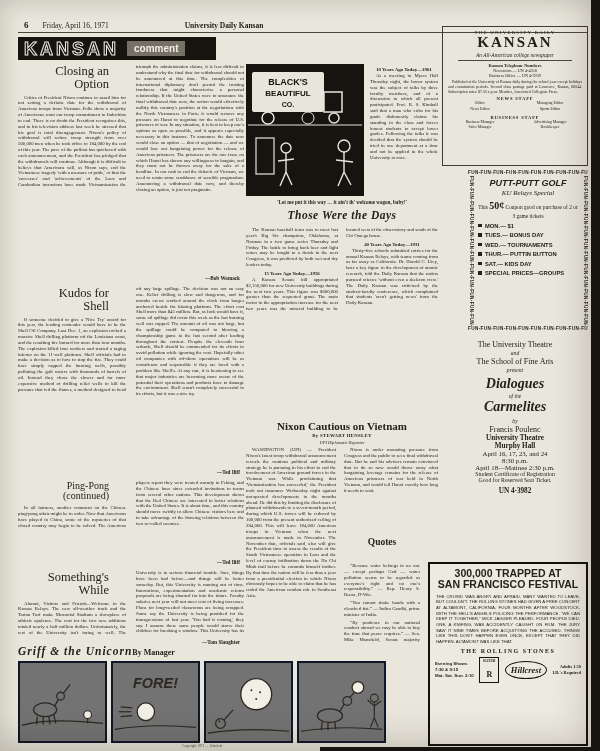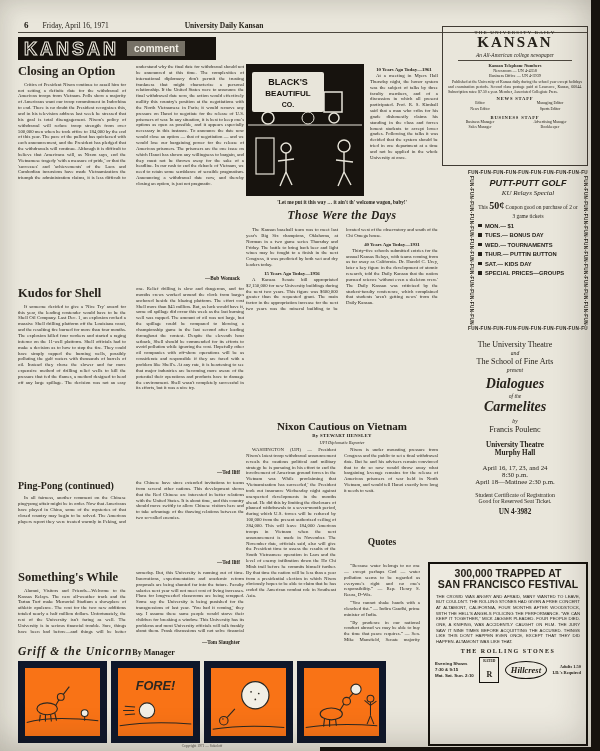--- a/index.html
+++ b/index.html
@@ -17,21 +17,21 @@
 
   
   .masthead{position:absolute;top:37px;left:18px;width:198px;height:23px;background:#17130e;display:flex;align-items:center;padding:0 6px;box-sizing:border-box}
   .masthead-title{font-family:"Liberation Sans","DejaVu Sans",sans-serif;font-weight:800;font-size:18px;letter-spacing:3px;line-height:1;color:transparent;-webkit-text-stroke:1px #ece9de}
   .masthead-section{margin-left:8px;background:#767166;color:#f2efe6;font-family:"Liberation Sans",sans-serif;font-weight:700;font-size:10px;padding:2px 7px}
 
   
   .ed{position:absolute;left:18px;width:226px;overflow:hidden;padding-bottom:7px;box-sizing:border-box}
   .a1{top:64px;height:218px}.a2{top:286px;height:190px}.a3{top:480px;height:86px}.a4{top:570px;height:76px}
   .ed-flow{columns:2;column-gap:10px;height:100%}
-  .ed h2{font-size:12.5px;font-weight:700;text-align:left;line-height:1.02;margin:1px 0 4px;break-inside:avoid}
+  .ed h2{font-size:12.5px;font-weight:400;text-align:right;line-height:1.02;margin:1px 17px 4px;break-inside:avoid}
   .ed h2.h-sm{font-size:10px}
   .tiny{font-size:4.8px;line-height:1.22;text-align:justify;text-indent:6px;margin:0}
   .sig{position:absolute;right:4px;bottom:1px;font-size:5.2px;font-weight:700}
 
   
   .cartoon{position:absolute;left:246px;top:64px;width:122px;height:132px}
   .cartoon svg{display:block}
   .caption{position:absolute;left:246px;top:199px;width:192px;text-align:center;font-size:5.1px;font-weight:700}
   .mini-col{position:absolute;left:370px;top:64px;width:68px;height:132px;overflow:hidden}
   .day-head{font-weight:700;font-size:4.9px;text-align:center;margin:3px 0 1px;text-indent:0}
@@ -76,42 +76,42 @@
   .putt-item::before{content:"";position:absolute;left:1px;top:1px;width:3.5px;height:3.5px;background:#26221b}
 
   
   .theatre{position:absolute;left:442px;top:340px;width:146px;height:218px;text-align:center;overflow:hidden}
   .t-name{font-size:8px}
   .t-it{font-size:5.6px;font-style:italic;margin:1px 0}
   .t-big{font-size:14px;font-style:italic;font-weight:700;line-height:1.05}
   .t-med{font-size:7.2px;font-weight:700}
   .t-reg{font-size:6.8px}
   .t-sm{font-size:5.8px}
-  .mt4{margin-top:4px}.mt6{margin-top:7px}
+  .mt4{margin-top:4px}.mt6{margin-top:0}
 
   
   .stones{position:absolute;left:428px;top:562px;width:160px;height:184px;border:2px solid #14110c;background:#edeae0;padding:4px 5px;box-sizing:border-box;text-align:center;overflow:hidden}
   .st-h{font-family:"Liberation Sans",sans-serif;font-weight:800;font-size:10.5px;line-height:1.08}
   .st-body{font-family:"Liberation Sans",sans-serif;font-size:4.3px;line-height:1.32;text-align:justify;margin:3px 1px}
   .st-band{font-weight:700;font-size:6px;letter-spacing:1.5px;margin-top:1px}
   .st-title{background:#14110c;margin:2px 0 3px;padding:5px 0;font-family:"Liberation Sans",sans-serif;font-weight:800;font-size:16px;letter-spacing:1px;color:transparent;-webkit-text-stroke:.8px #efece2}
   .st-row{display:flex;justify-content:space-between;align-items:center;margin-top:3px}
   .st-times{font-family:"Liberation Sans",sans-serif;font-weight:700;font-size:4.4px;line-height:1.35;text-align:left}
   .st-rated{border:1px solid #14110c;padding:1px 3px}
   .st-rated .rw{font-size:3.6px;font-weight:700;display:block}
   .st-rated .rl{font-size:8px;font-weight:800;line-height:1}
   .st-theater{border:1px solid #14110c;border-radius:50%;padding:3px 5px;font-style:italic;font-weight:700;font-size:8.5px}
   .st-price{font-size:4.4px;font-weight:700;line-height:1.35;text-align:right}
 
   
   .comic-head{position:absolute;left:18px;top:645px;width:368px;display:flex;justify-content:flex-start;align-items:flex-end}
   .comic-title{font-size:11.5px;font-weight:700;font-style:italic;letter-spacing:1px}
   .comic-by{font-size:8px;font-weight:700}
   .panels{position:absolute;left:18px;top:661px;width:368px;height:82px;display:flex;gap:4px}
-  .panel{flex:1;border:7px solid #0f172a;background:#f97316;position:relative;overflow:hidden}
+  .panel{flex:1;border:2px solid #0f172a;background:#737373;position:relative;overflow:hidden}
   .panel svg{display:block;width:100%;height:100%}
   .comic-copy{position:absolute;left:18px;top:744px;width:368px;text-align:center;font-size:3.6px;color:#57524a}
 </style>
 </head>
 <body>
 
 <div>
 
   <div class="scan-right"></div>
   <div class="scan-bottom"></div>

